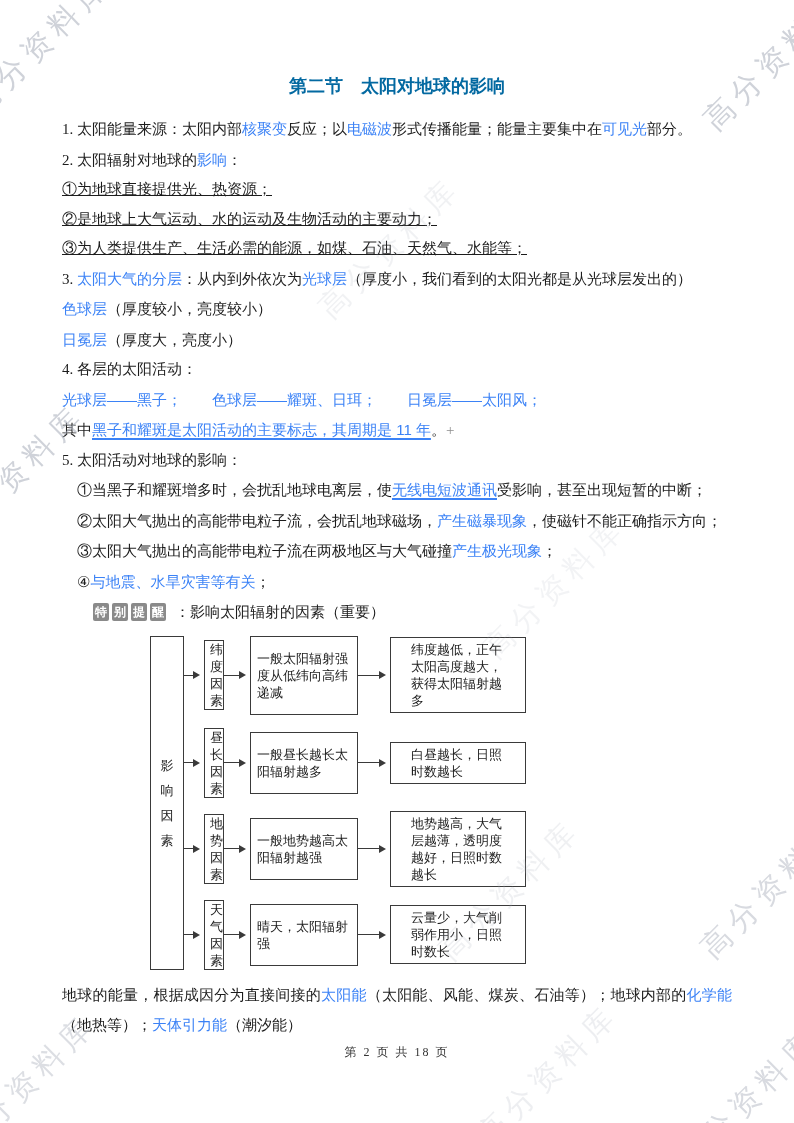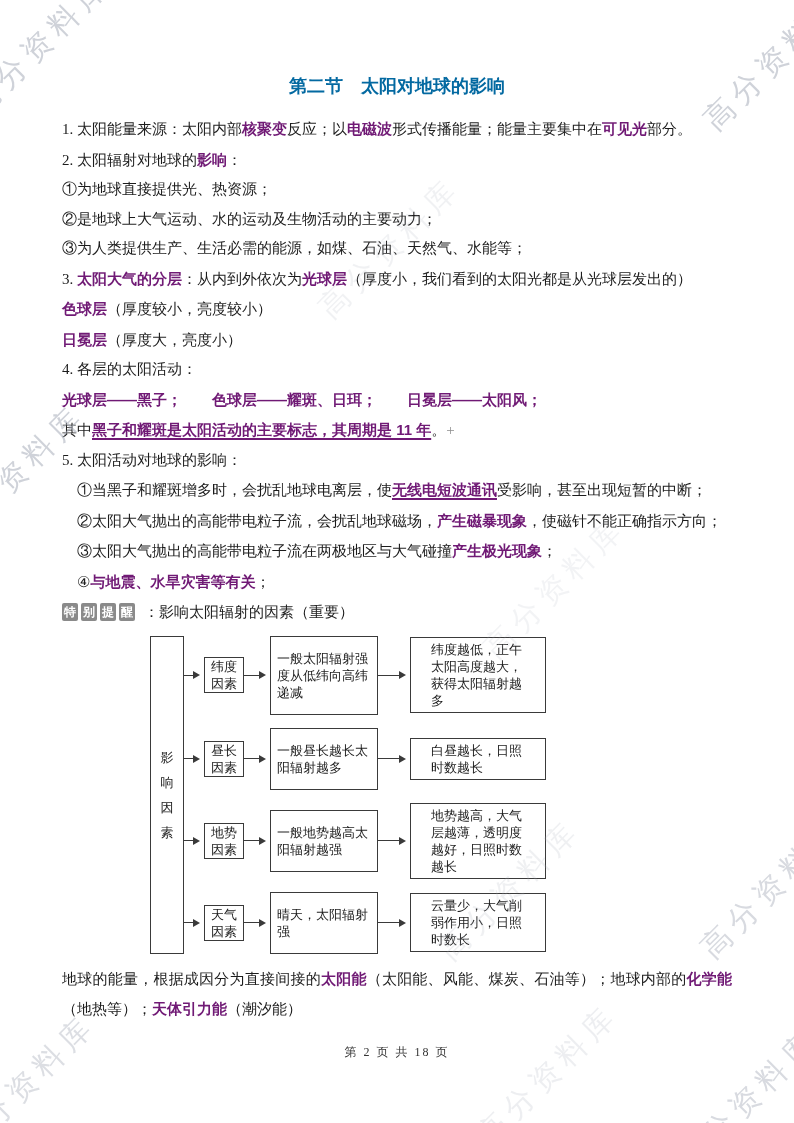--- a/index.html
+++ b/index.html
@@ -28,29 +28,29 @@
   .title {
     margin: 0 0 14px 0;
     text-align: center;
     font-family: "Liberation Sans", "DejaVu Sans", sans-serif;
     font-weight: bold;
     font-size: 18px;
     line-height: 28px;
     color: #0369a1;
   }
   p.ln { margin: 0; font-size: 15px; line-height: 29.5px; text-align: justify; }
-  .hb { font-family: "Liberation Sans", "DejaVu Sans", sans-serif; font-weight: bold; color: #701a75; }
+  .hb { font-family: "Liberation Sans", "DejaVu Sans", sans-serif; font-weight: normal; color: #3b82f6; }
   .ul { text-decoration: underline; text-decoration-thickness: 1.5px; text-underline-offset: 3px; }
   .muted { color: #8d8d8d; }
-  .ind33 { margin-left: 33px; }
+  .ind33 { margin-left: 33px; text-decoration: underline; }
   .ind65 { margin-left: 65px; }
   .ind200 { margin-left: 200px; }
   .ind35 { margin-left: 35px; }
   .ti { text-indent: 15px; }
-  .badge { display: inline-block; vertical-align: 1px; margin-right: 6px; }
+  .badge { display: inline-block; vertical-align: 1px; margin-right: 6px; margin-left: 31px; }
   .badge-ch {
     display: inline-block;
     background: #8a8a8a; color: #ffffff;
     font-family: "Liberation Sans", "DejaVu Sans", sans-serif;
     font-weight: bold;
     font-size: 12px; line-height: 14px;
     padding: 2px 2px; margin-right: 3px;
     border-radius: 2px;
   }
   
@@ -58,21 +58,21 @@
   .dg-root {
     width: 24px; border: 1px solid #3a3a3a;
     display: flex; align-items: center; justify-content: center;
     text-align: center;
     font-size: 13px; line-height: 25px;
     word-break: break-all; padding: 16px;
   }
   .dg-rows { display: flex; flex-direction: column; gap: 13px; }
   .dg-row { display: flex; align-items: center; }
   .dg-box { border: 1px solid #3a3a3a; font-size: 13px; line-height: 17px; }
-  .dg-factor { width: 40px; padding: 0 5px; text-align: center; word-break: break-all; }
+  .dg-factor { width: 20px; padding: 0 5px; text-align: center; word-break: break-all; }
   .dg-mech { width: 108px; padding: 13px 6px; }
   .dg-res { width: 136px; padding: 3px 20px; }
   .dg-arrow { display: flex; align-items: center; }
   .dg-arrow::before { content: ""; flex: 1; border-top: 1.5px solid #3a3a3a; }
   .dg-arrow::after { content: ""; border: 4px solid transparent; border-left: 7px solid #3a3a3a; }
   .a1 { width: 20px; }
   .a2 { width: 26px; }
   .a3 { width: 32px; }
   .footer {
     position: absolute; left: 0; top: 1044px; width: 100%;

